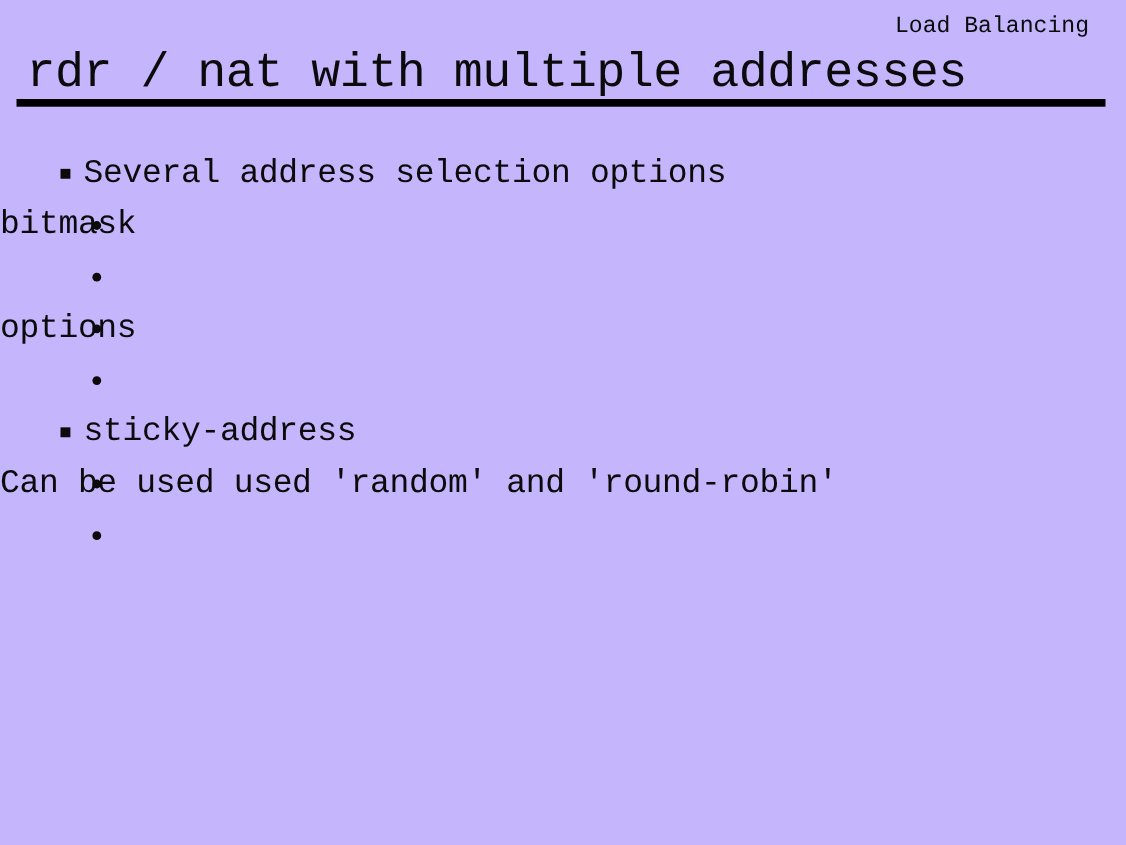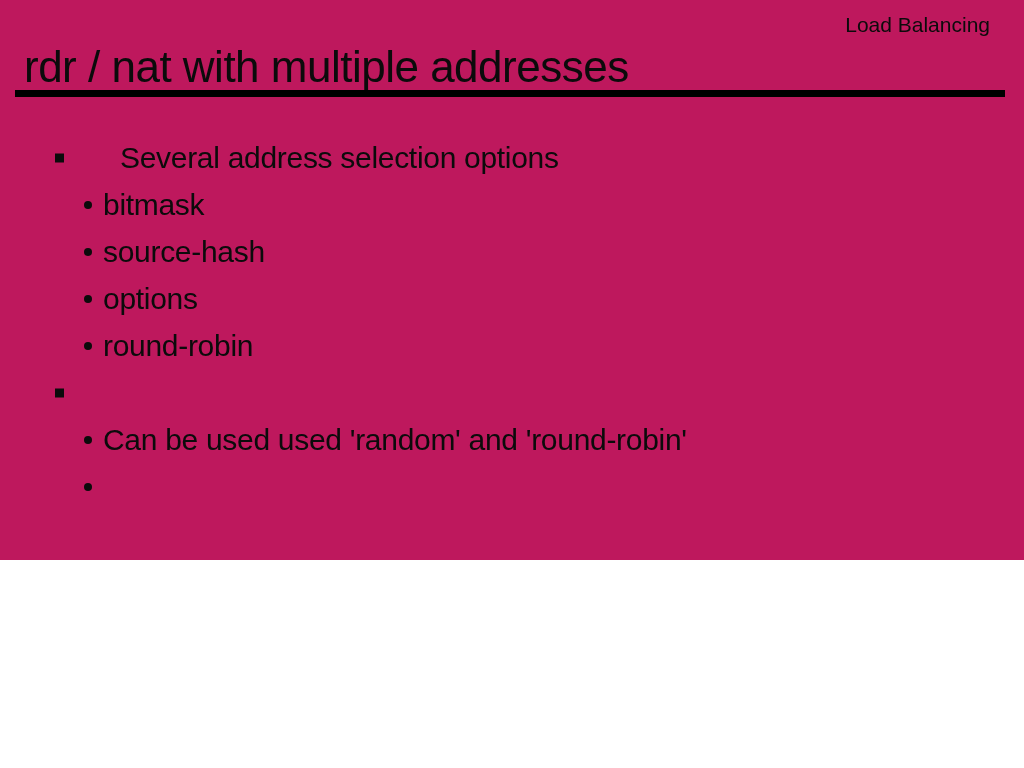--- a/index.html
+++ b/index.html
@@ -5,23 +5,23 @@
   html, body {
     margin: 0;
     padding: 0;
     width: 1024px;
     height: 768px;
     overflow: hidden;
   }
   .slide {
     position: relative;
     width: 1024px;
-    height: 560px;
-    background: #be185d;
-    font-family: Liberation Sans, sans-serif;
+    height: 768px;
+    background: #c4b5fd;
+    font-family: Liberation Mono, monospace;
     color: #0b0b0b;
   }
   .corner-tag {
     position: absolute;
     top: 13px;
     right: 34px;
     font-size: 21px;
     line-height: 1.1;
     color: #0b0b0b;
     white-space: nowrap;
@@ -52,22 +52,22 @@
   }
   .bullet-item {
     position: relative;
     height: 47px;
     display: flex;
     align-items: center;
     font-size: 30px;
     letter-spacing: -0.3px;
     white-space: nowrap;
   }
-  .bullet-item.level-1 { padding-left: 120px; }
-  .bullet-item.level-2 { padding-left: 103px; }
+  .bullet-item.level-1 { padding-left: 76px; }
+  .bullet-item.level-2 { }
   .marker {
     position: absolute;
     top: 50%;
     transform: translateY(-50%);
     background: #0b0b0b;
     display: block;
   }
   .marker.square {
     left: 55px;
     width: 9px;
@@ -97,32 +97,31 @@
       <div class="bullet-item level-1">
         <span class="marker square"></span>
         <span class="bullet-text">Several address selection options</span>
       </div>
       <div class="bullet-item level-2">
         <span class="marker dot"></span>
         <span class="bullet-text">bitmask</span>
       </div>
       <div class="bullet-item level-2">
         <span class="marker dot"></span>
-        <span class="bullet-text">source-hash</span>
       </div>
       <div class="bullet-item level-2">
         <span class="marker dot"></span>
         <span class="bullet-text">options</span>
       </div>
       <div class="bullet-item level-2">
         <span class="marker dot"></span>
-        <span class="bullet-text">round-robin</span>
       </div>
       <div class="bullet-item level-1">
         <span class="marker square"></span>
+        <span class="bullet-text">sticky-address</span>
       </div>
       <div class="bullet-item level-2">
         <span class="marker dot"></span>
         <span class="bullet-text">Can be used used 'random' and 'round-robin'</span>
       </div>
       <div class="bullet-item level-2">
         <span class="marker dot"></span>
       </div>
     </div>
 </div>

